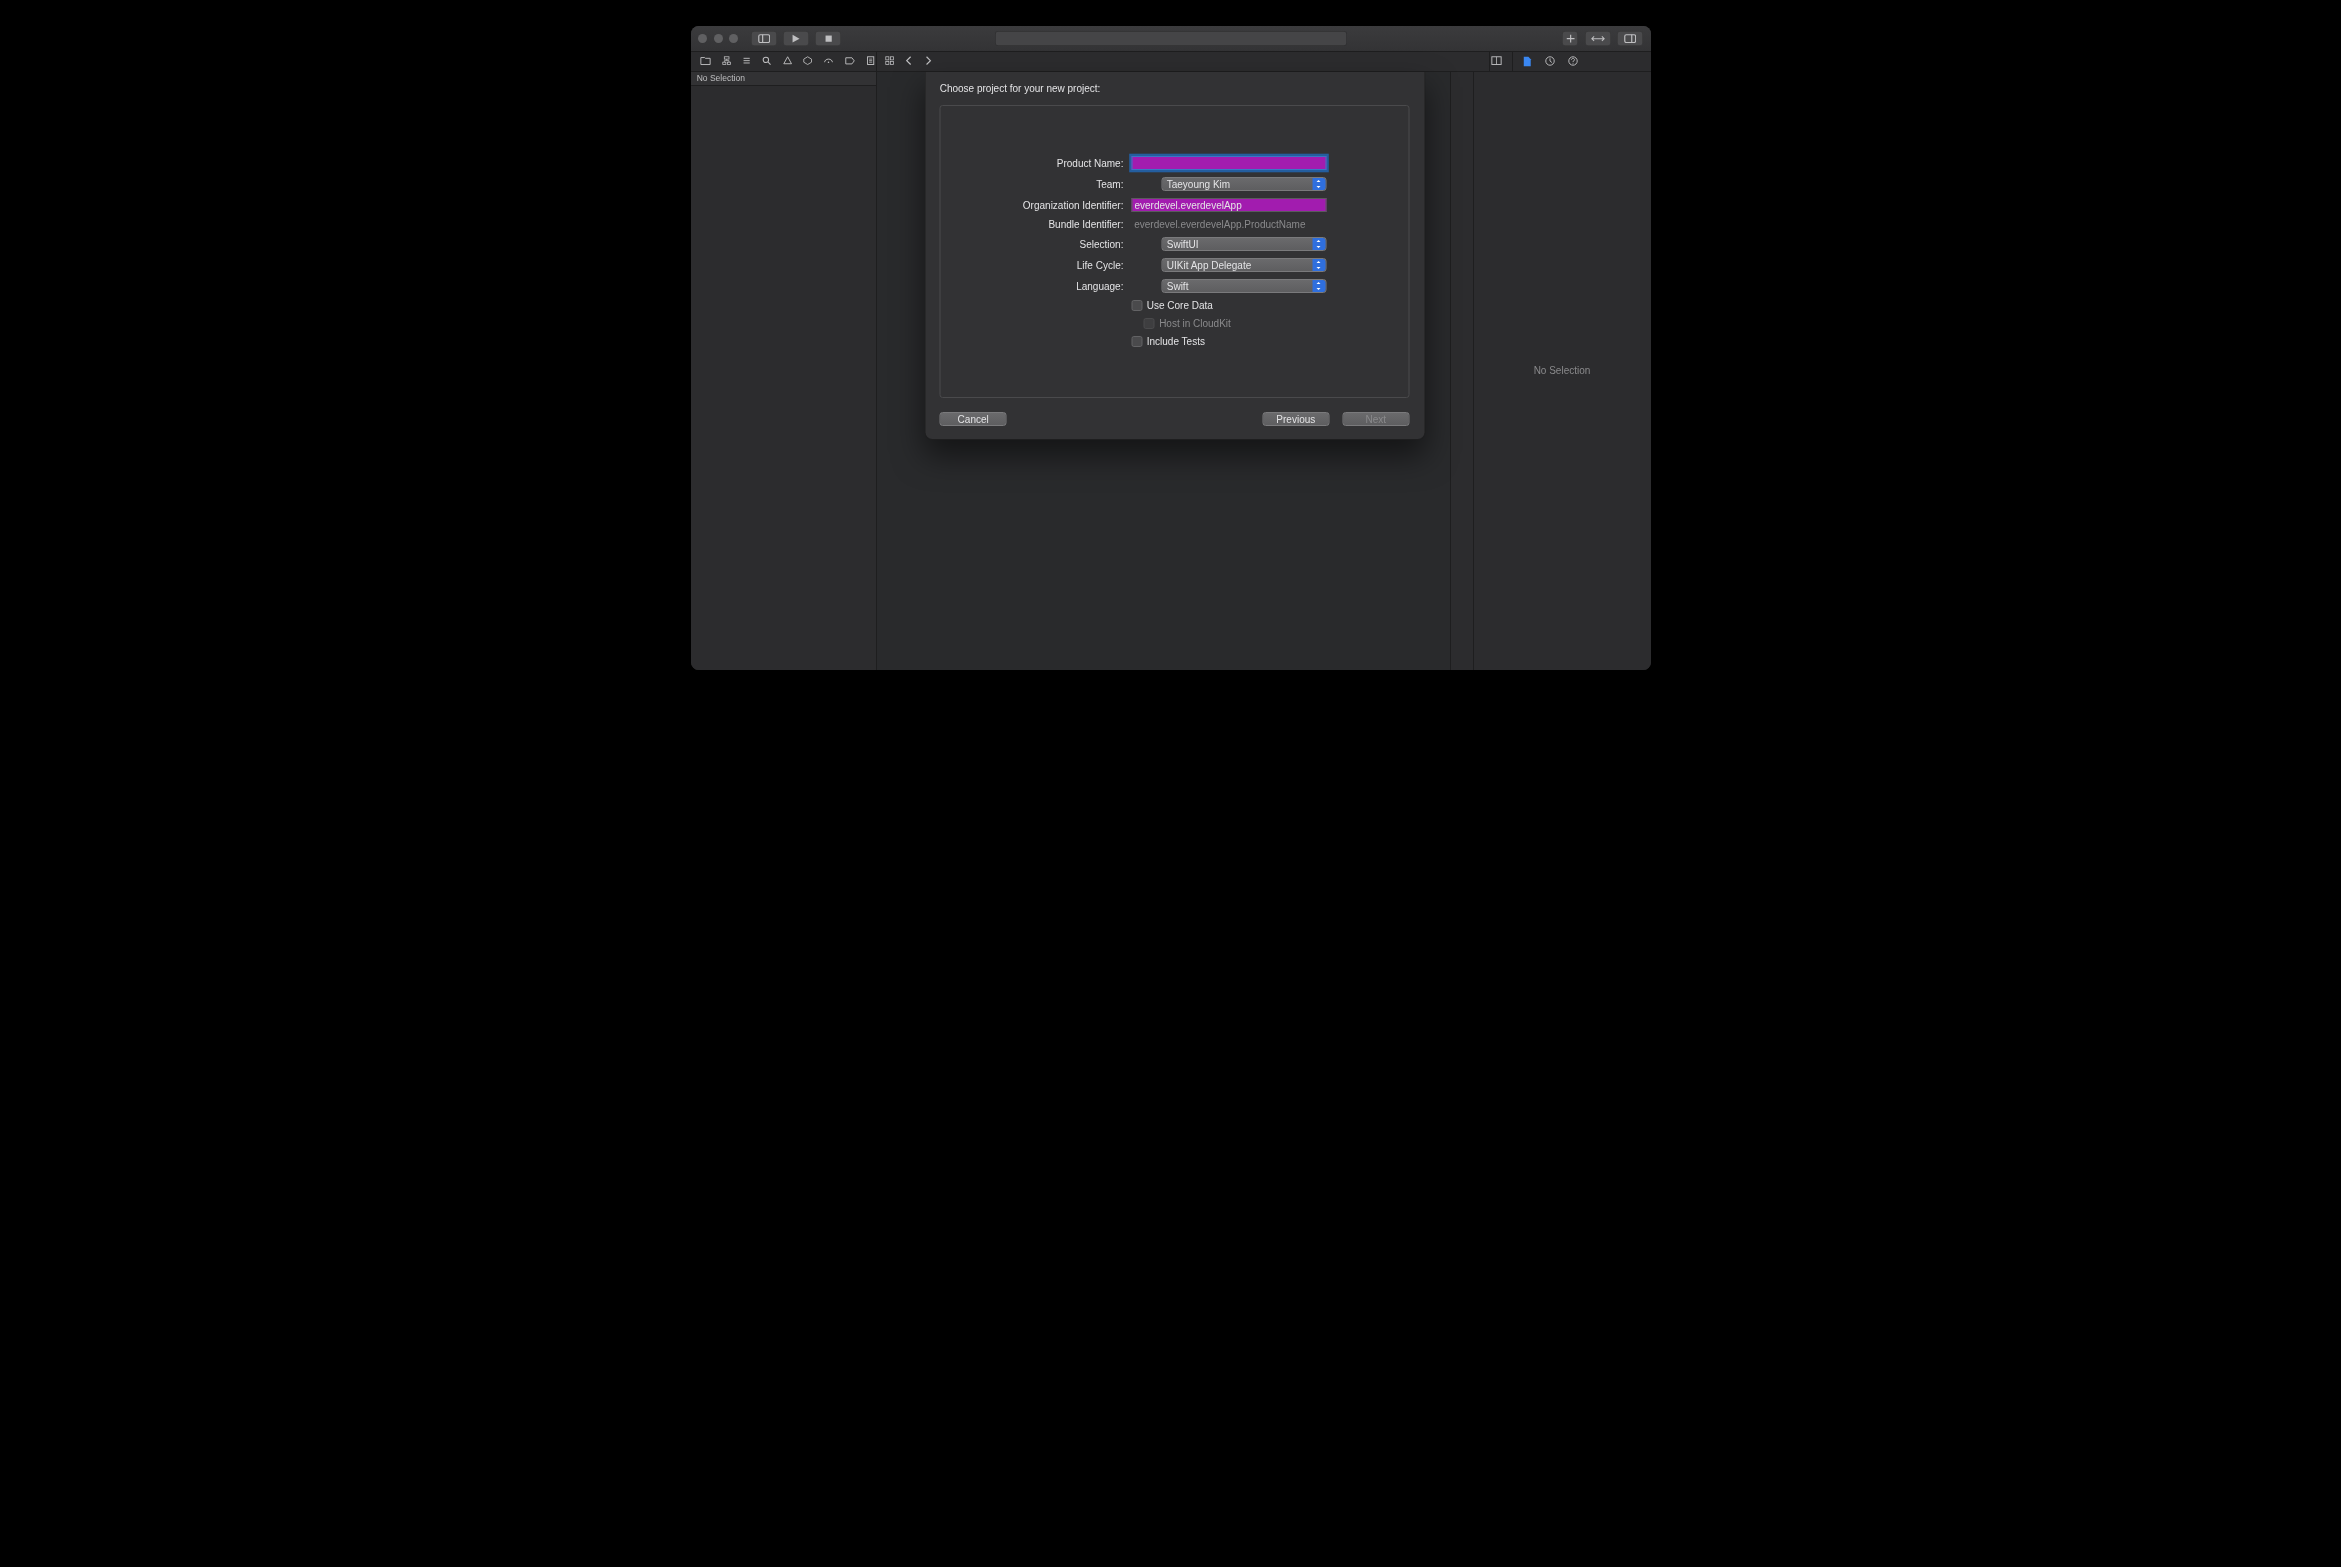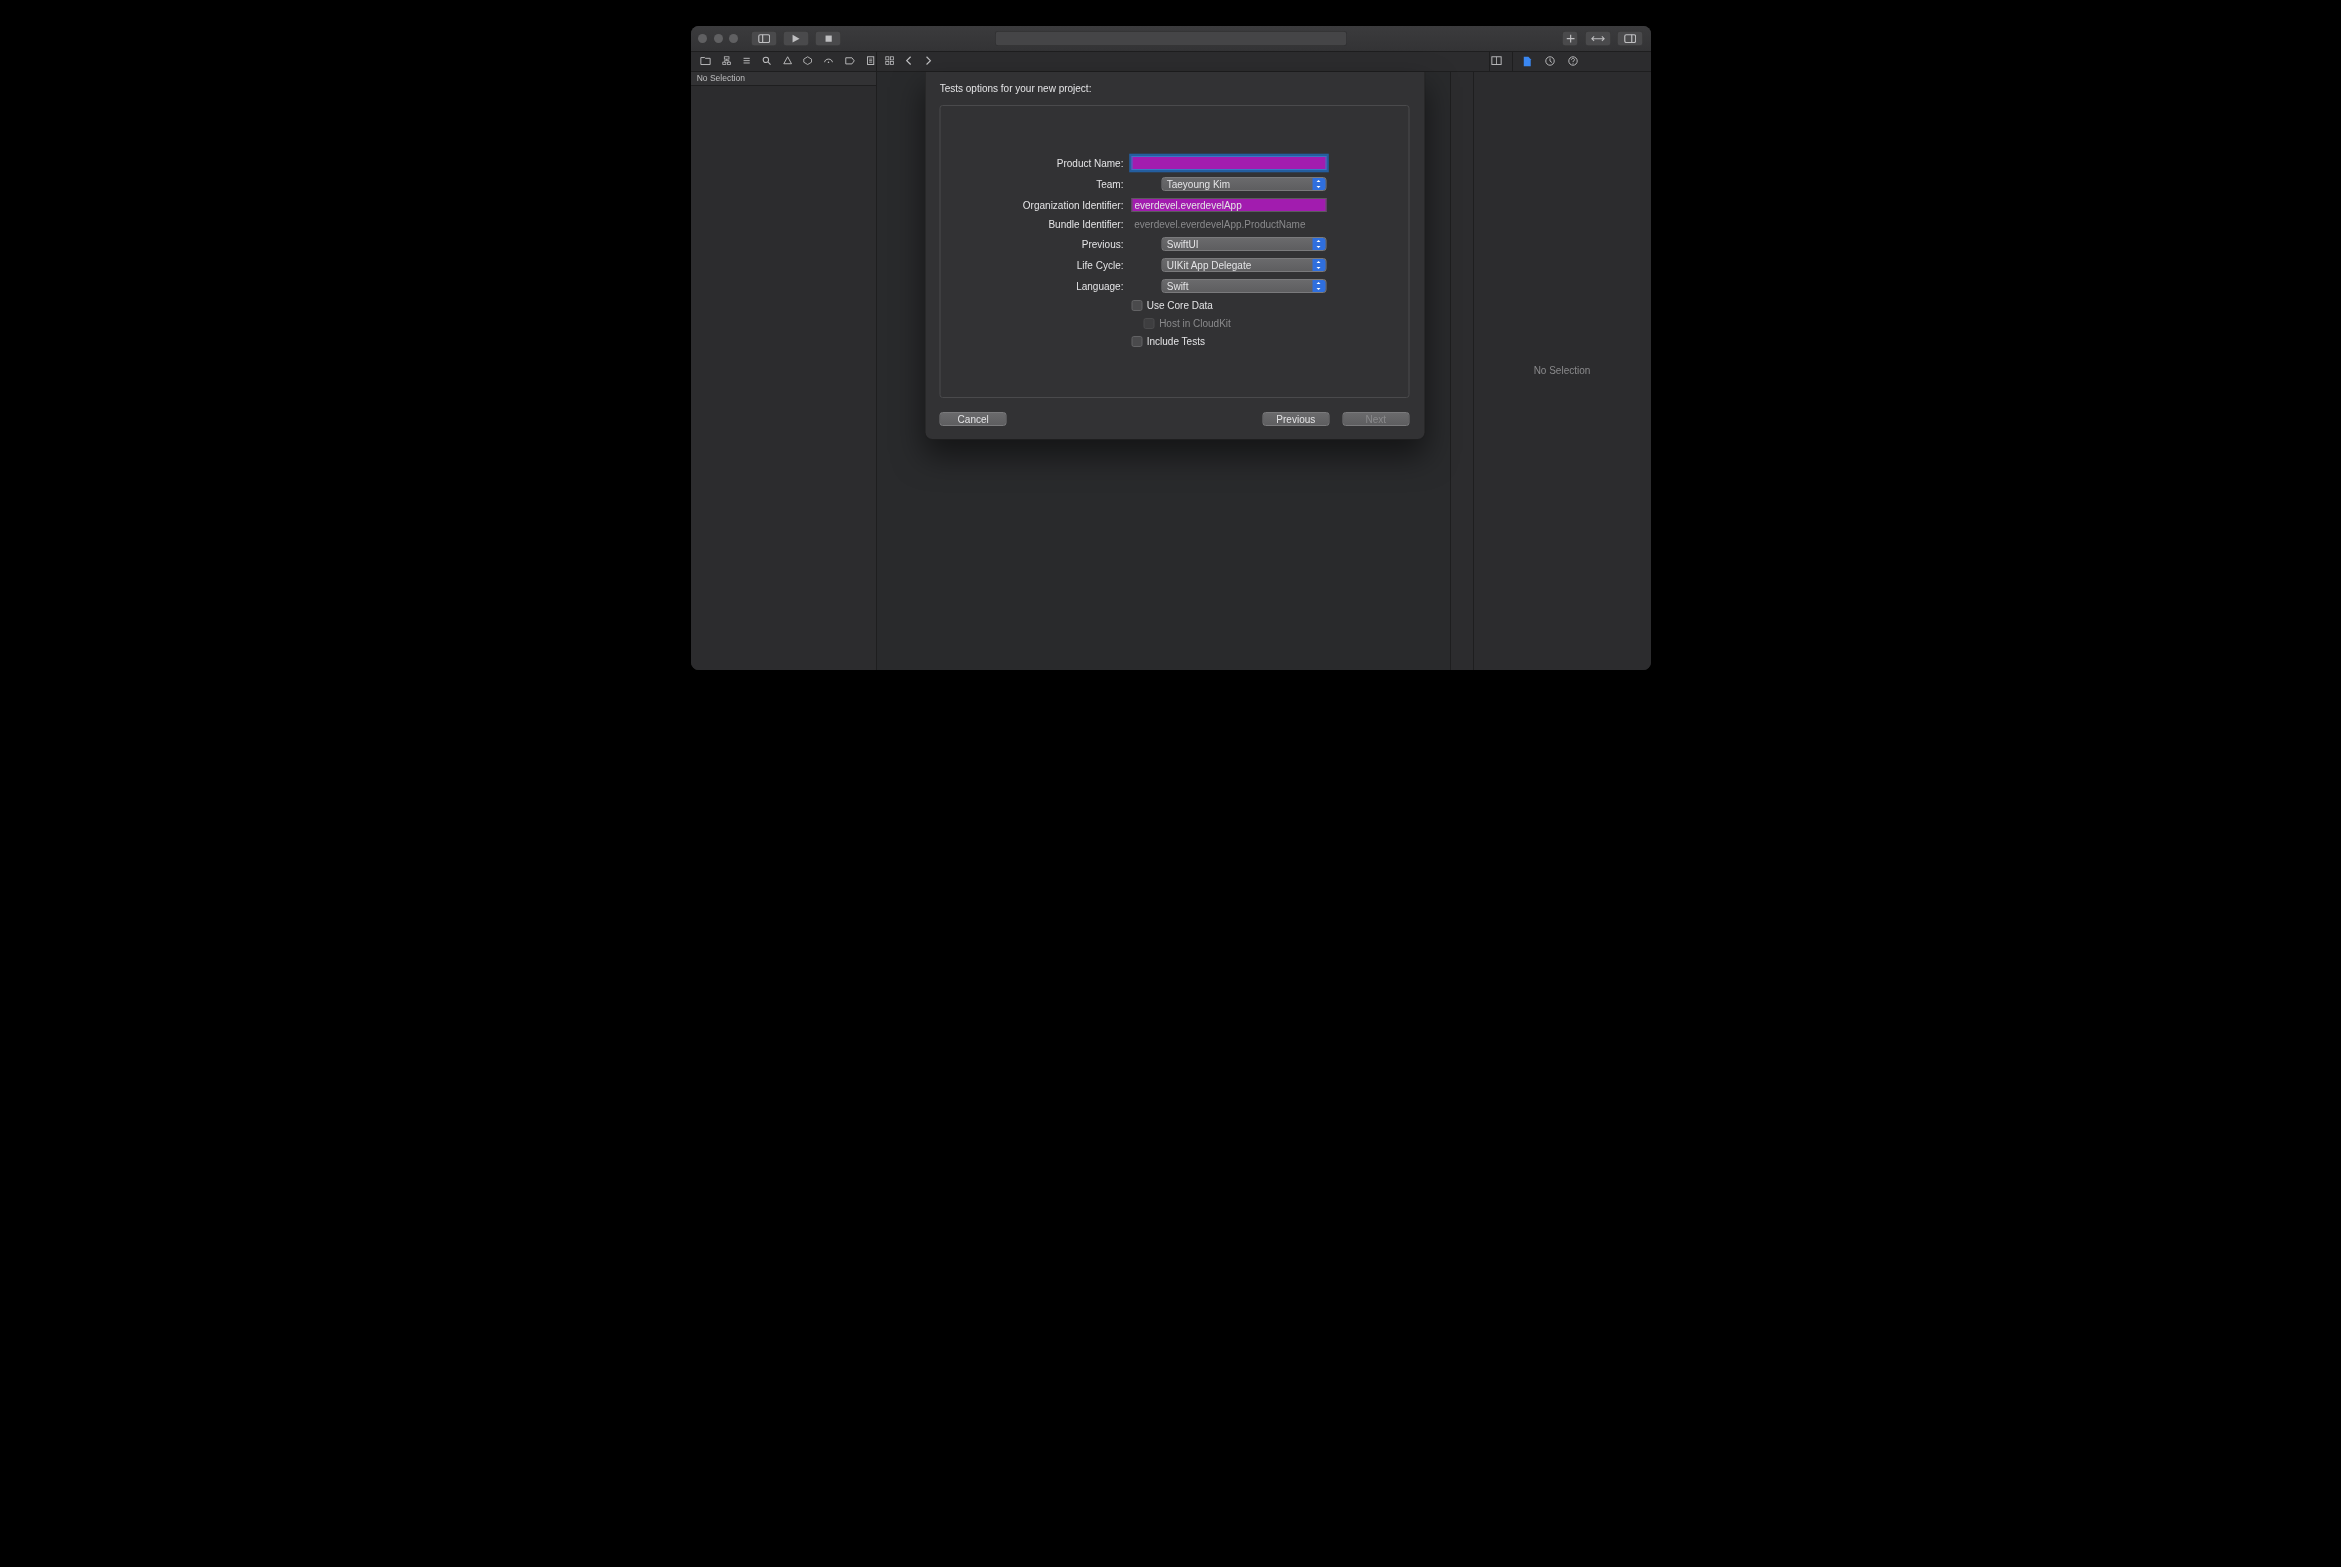--- a/index.html
+++ b/index.html
@@ -218,40 +218,40 @@
 
   <div class="body">
     <div class="sidebar-left">
       <div class="infobar">No Selection</div>
     </div>
     <div class="editor">
       <div class="editor-main"></div>
       <div class="editor-aside"></div>
 
       <div class="sheet">
-        <div class="sheet-title">Tests options for your new project:</div>
+        <div class="sheet-title">Choose project for your new project:</div>
         <div class="sheet-body">
           <div class="form">
 
             <label>Product Name:</label>
             <input class="text-input focus" value="" style="">
 
             <label>Team:</label>
             <div class="popup">
                 <span>Taeyoung Kim</span>
                 <span class="chev"></span>
               </div>
 
             <label>Organization Identifier:</label>
             <input class="text-input" value="everdevel.everdevelApp" style="">
 
             <label>Bundle Identifier:</label>
             <div class="ro-text">everdevel.everdevelApp.ProductName</div>
 
-            <label>Previous:</label>
+            <label>Selection:</label>
             <div class="popup">
                 <span>SwiftUI</span>
                 <span class="chev"></span>
               </div>
 
             <label>Life Cycle:</label>
             <div class="popup">
                 <span>UIKit App Delegate</span>
                 <span class="chev"></span>
               </div>

